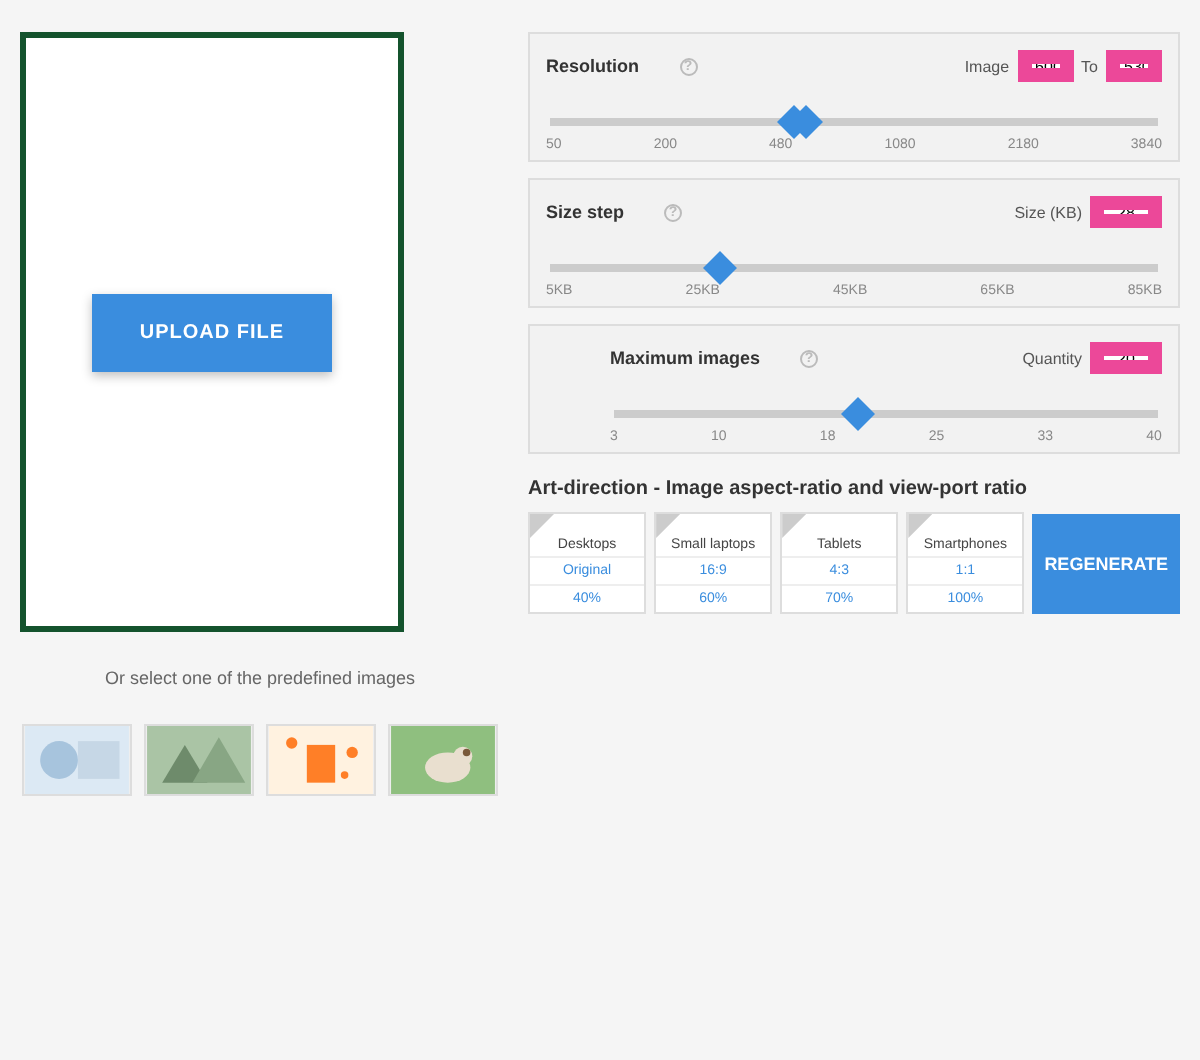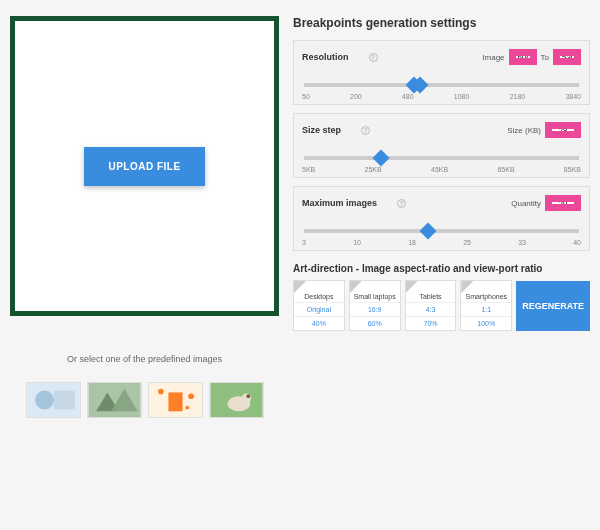--- a/index.html
+++ b/index.html
@@ -10,39 +10,39 @@
     width: 600px;
     height: 530px;
     overflow: hidden;
     color: #333;
   }
   .page { display: flex; padding: 16px 10px 0 10px; gap: 14px; }
   .left { flex: 0 0 240px; }
   .right { flex: 1 1 auto; }
   .upload-box {
     background: #fff;
-    border: 5px solid #14532d;
-    width: 269px;
+    border: 3px solid #14532d;
+    width: 192px;
     height: 300px;
     display: flex;
     align-items: center;
     justify-content: center;
   }
   .upload-btn {
     background: #3a8dde;
     color: #fff;
     font-weight: 700;
     font-size: 10px;
     letter-spacing: 0.5px;
     padding: 14px 24px;
     border: none;
     box-shadow: 0 2px 5px rgba(0,0,0,0.25);
     cursor: pointer;
   }
-  .predefined-caption { font-size: 9px; color: #666; text-align: center; margin-top: 38px; }
+  .predefined-caption { font-size: 9px; color: #666; text-align: center; margin-top: 18px; }
   .thumbs { display: flex; gap: 6px; margin-top: 18px; justify-content: center; }
   .thumb { width: 55px; height: 36px; border: 1px solid #ddd; background:#eee; cursor:pointer; overflow:hidden;}
   .thumb svg { width:100%; height:100%; display:block;}
   .settings-title { font-weight: 700; font-size: 12px; margin: 0 0 10px 0; }
   .panel {
     background: #f2f2f2;
     border: 1px solid #ddd;
     padding: 8px 8px 4px 8px;
     margin-bottom: 8px;
   }
@@ -83,21 +83,21 @@
     clip-path: polygon(0 0, 100% 0, 0 100%);
   }
   .art-card .label { padding:2px 0; color:#444;}
   .art-card .aspect { padding:3px 0; color:#3a8dde; border-top:1px solid #eee;}
   .art-card .percent { padding:3px 0; color:#3a8dde; border-top:1px solid #eee;}
   .regenerate-btn {
     flex:1; background:#3a8dde; color:#fff; font-weight:700; font-size:9px;
     display:flex; align-items:center; justify-content:center; border:none; cursor:pointer;
     min-height:50px;
   }
-  .max-split { display:flex; gap:8px; align-items:flex-start;}
+  .max-split { display:flex; gap:8px; align-items:flex-start;margin-left:32px;}
   .max-split .left-col { flex:1.2;}
   .max-split .right-col { flex:1;}
   .retina-title { font-size:8px; font-weight:700; color:#333; margin-bottom:4px;}
 </style>
 </head>
 <body>
 
 <div class="page">
   <div class="left">
     <div class="upload-box">
@@ -133,21 +133,20 @@
             <rect width="55" height="36" fill="#8fbf7f"></rect>
             <ellipse cx="30" cy="22" rx="12" ry="8" fill="#e9dfcf"></ellipse>
             <circle cx="38" cy="16" r="5" fill="#e9dfcf"></circle>
             <circle cx="40" cy="14" r="2" fill="#7a5a3a"></circle>
           </svg>
       </div>
     </div>
   </div>
 
   <div class="right">
-    <div class="settings-title">Breakpoints generation settings</div>
 
     <div class="panel">
       <div class="panel-header">
         <div class="panel-title">
           <span>Resolution</span>
           <span class="help-icon">?</span>
         </div>
         <div class="field-inline">
           <span>Image</span>
           <input class="num-input" value="600" style="">

